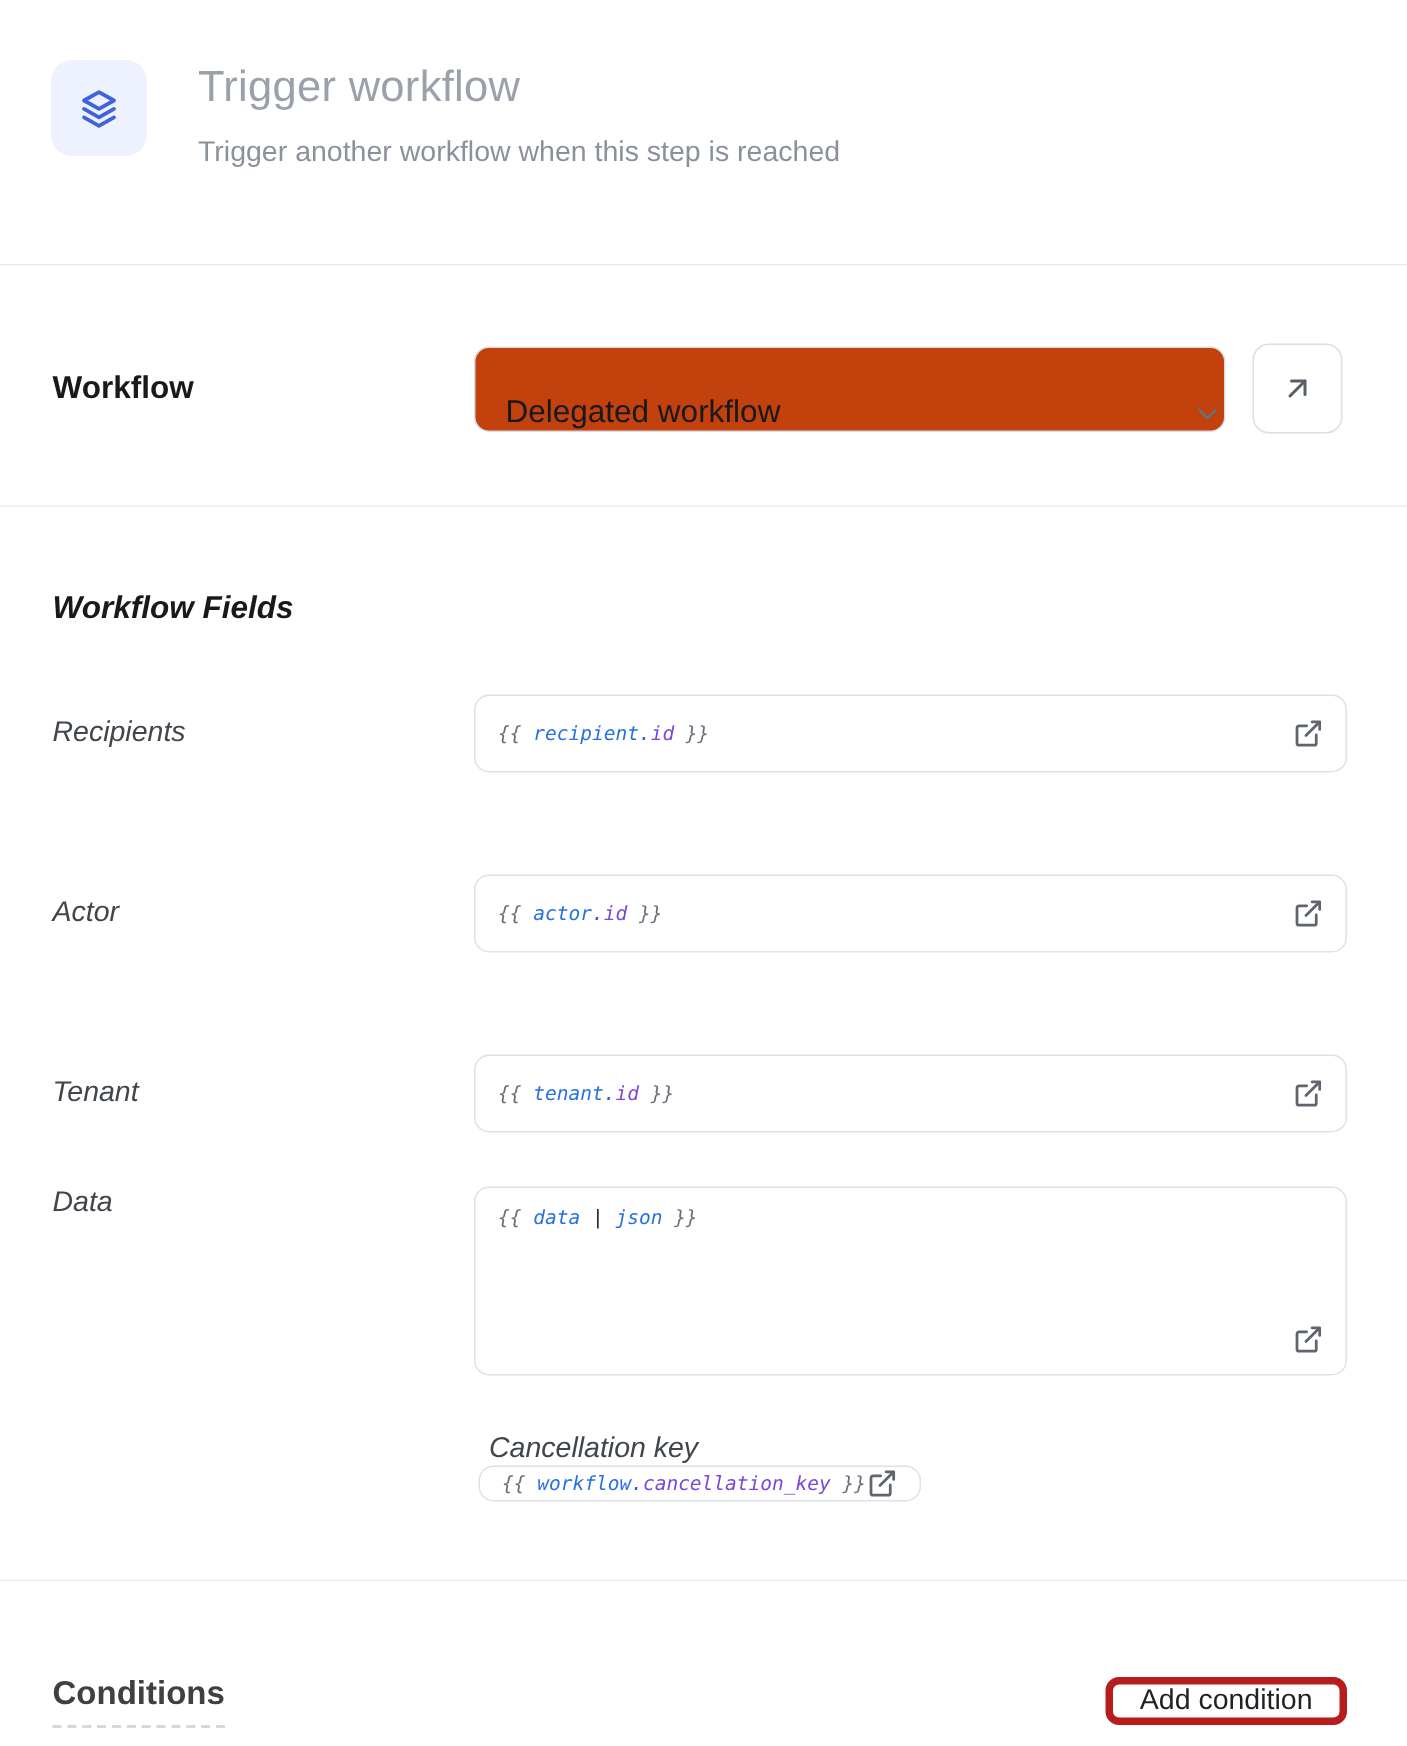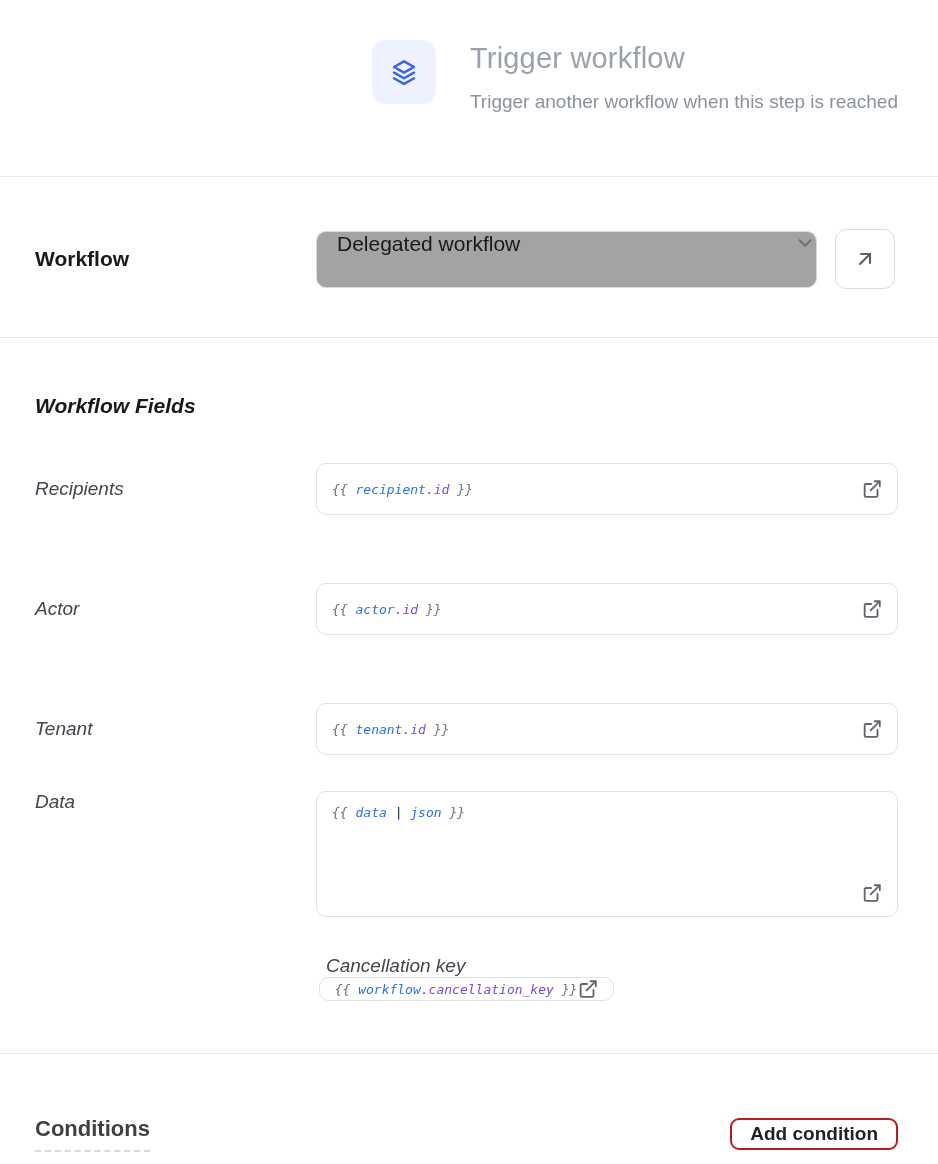--- a/index.html
+++ b/index.html
@@ -12,21 +12,20 @@
     position:relative;
   }
 
   
   .header {
     height:177px;
     padding:40px 40px 0 34px;
     border-bottom:1px solid #ececee;
     display:flex;
     align-items:flex-start;
-    justify-content:flex-end;
   }
   .icon-box {
     width:64px; height:64px;
     border-radius:14px;
     background:#eef2fe;
     display:flex; align-items:center; justify-content:center;
     flex:0 0 auto;
   }
   .icon-box svg { width:30px; height:30px; stroke:#3e63dd; fill:none; stroke-width:2; stroke-linecap:round; stroke-linejoin:round; }
   .header-text { margin-left:34px; padding-top:2px; }
@@ -49,22 +48,22 @@
     display:flex; align-items:center;
   }
   .workflow-section { align-items:flex-start; }
   .workflow-row { display:flex; align-items:center; width:100%; }
   .section-label {
     font-size:21px; font-weight:700; color:#18191b;
   }
   .select-box {
     width:501px; height:57px;
     border:1px solid #d9dbe0; border-radius:10px;
-    background:#a3a3a3;
-    display:flex; align-items:flex-start;
+    background:#c2410c;
+    display:flex; align-items:flex-end;
     padding:0 0 0 20px;
     cursor:pointer;
   }
   .select-value { flex:1; font-size:21px; color:#17191d; font-weight:400; }
   .chevron svg { width:22px; height:22px; stroke:#6a6f78; fill:none; stroke-width:2; stroke-linecap:round; stroke-linejoin:round; display:block; }
   .open-btn {
     width:60px; height:60px;
     margin-left:18px;
     border:1px solid #dcdee2; border-radius:11px;
     background:#fff;
@@ -127,24 +126,24 @@
   }
   .conditions-heading {
     font-size:22px; font-weight:700; color:#404040;
     padding-bottom:8px;
     border-bottom:2px dashed #d6d8dc;
     display:inline-block;
   }
   .add-condition-btn {
     height:32px;
     padding:0 18px;
-    border:2px solid #b91c1c; border-radius:9px;
+    border:5px solid #b91c1c; border-radius:9px;
     background:#fff;
     font-family:"Liberation Sans", sans-serif;
-    font-size:19px; font-weight:700; color:#1e2125;
+    font-size:19px; font-weight:400; color:#1e2125;
     display:flex; align-items:center;
     cursor:pointer;
   }
 </style>
 </head>
 <body>
 
 <div class="header">
   <div class="icon-box">
     <span style="display:flex;">

